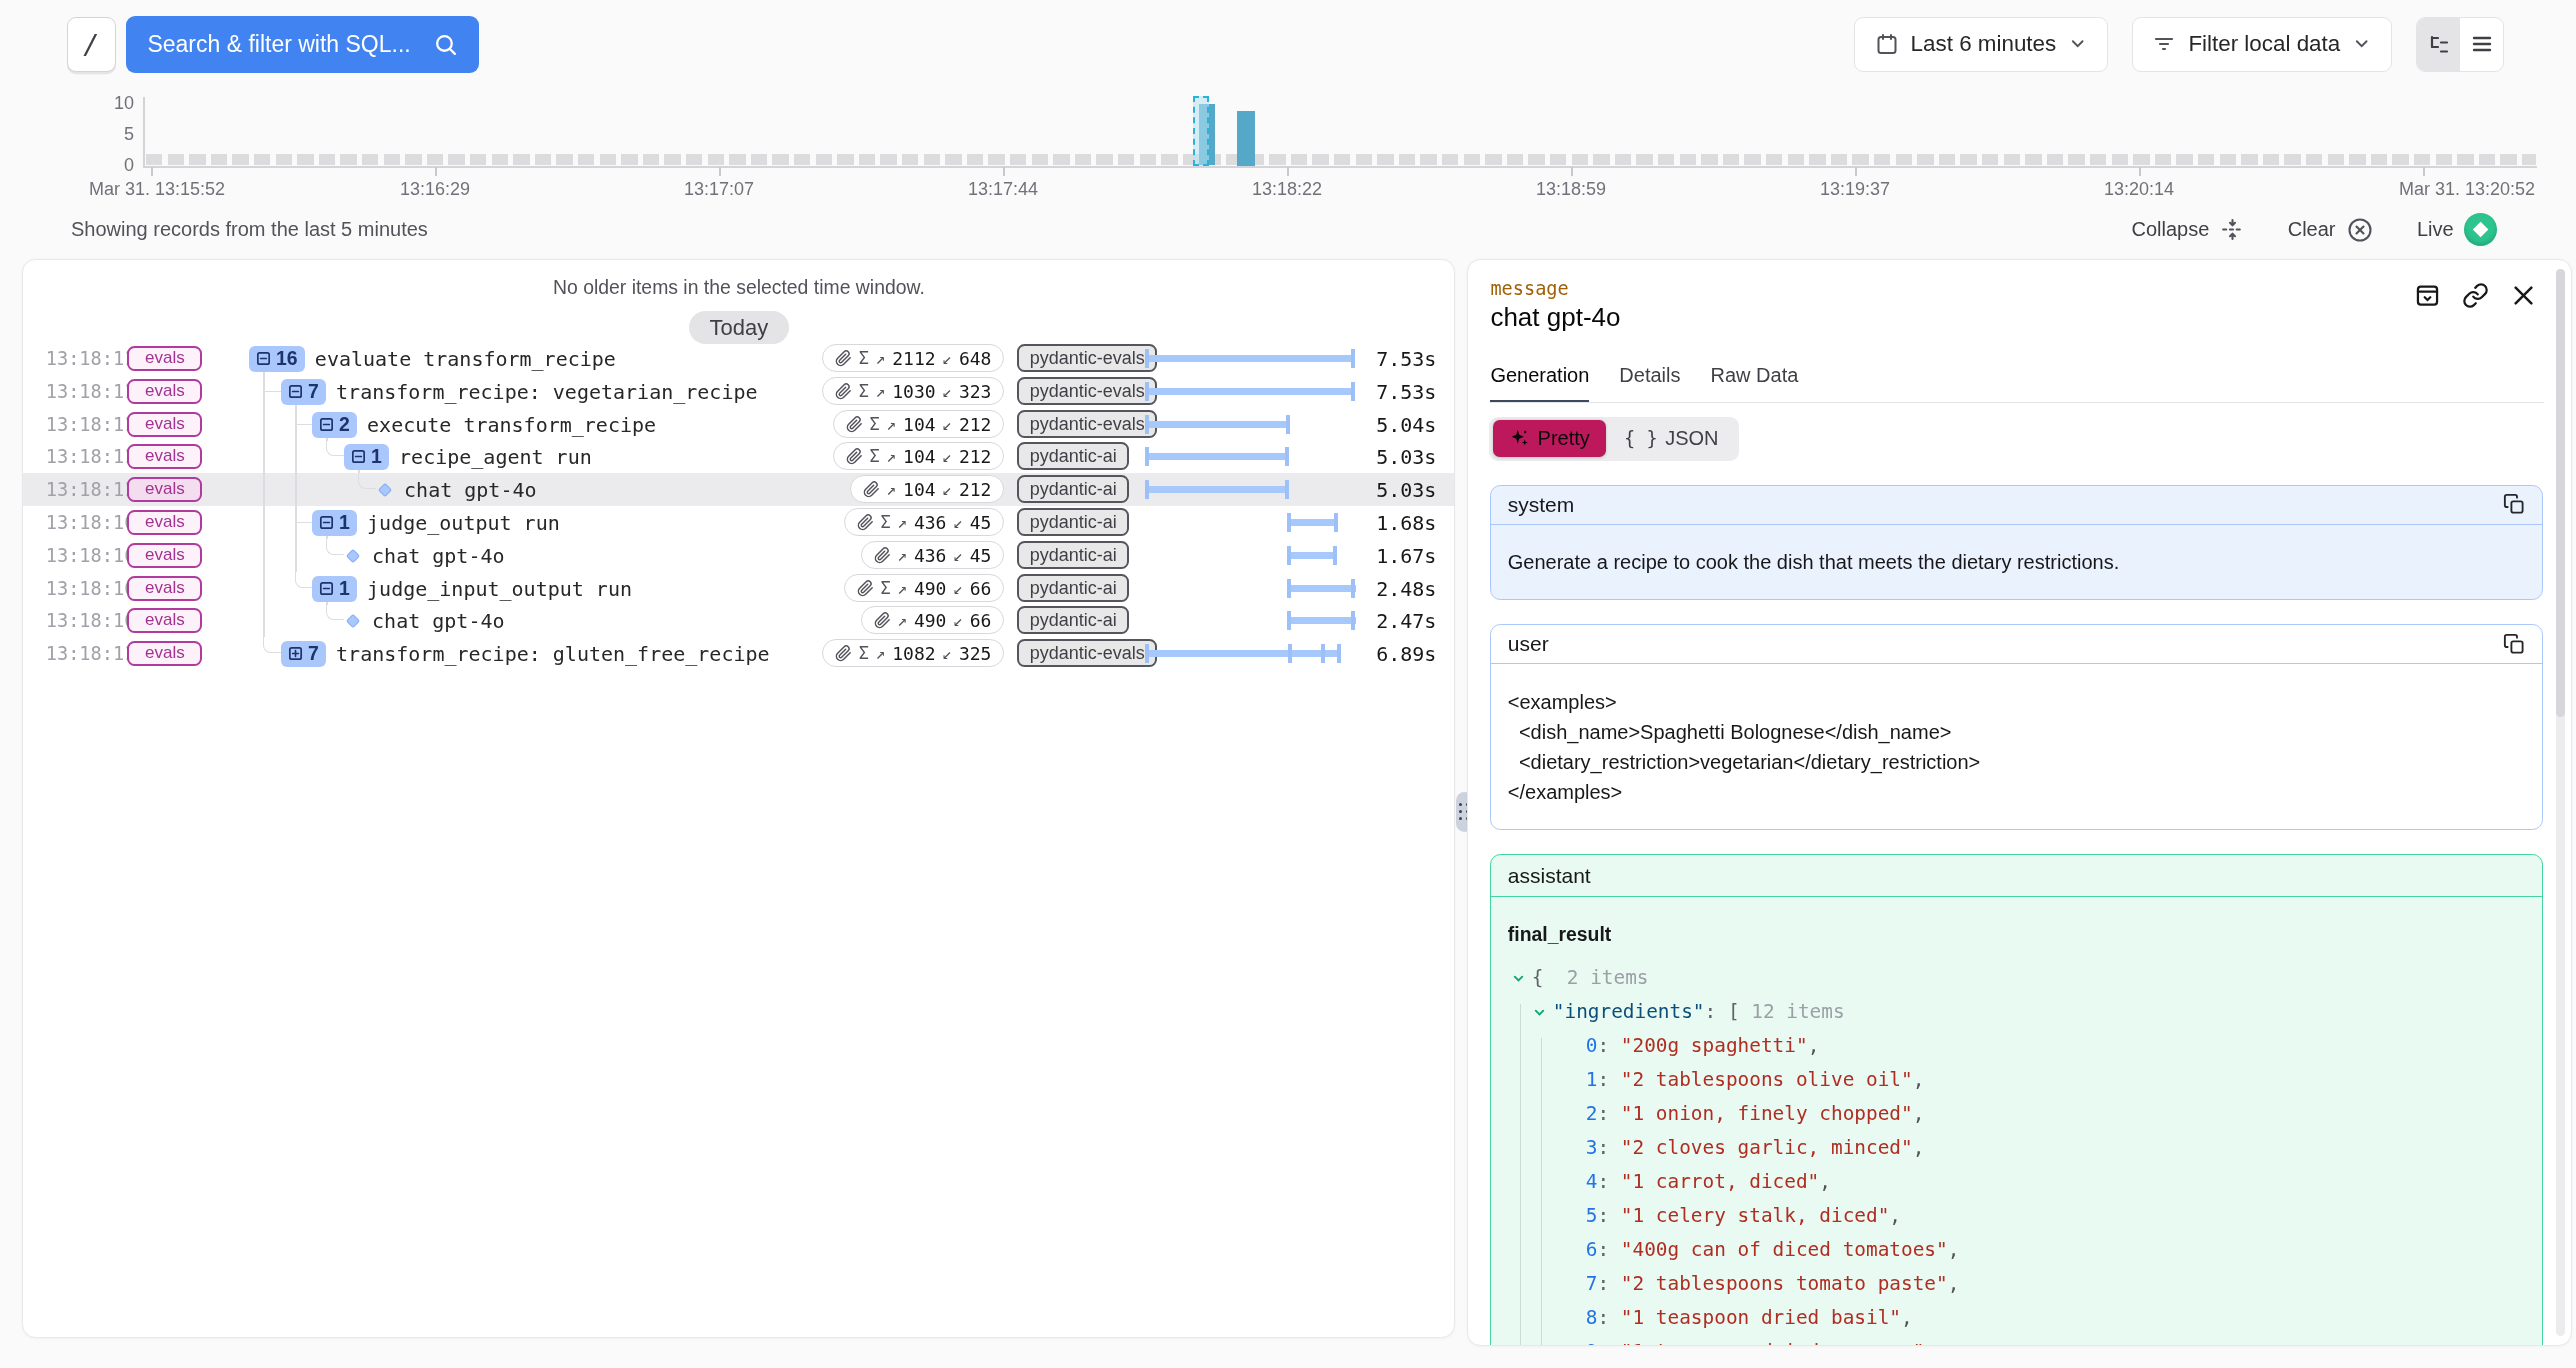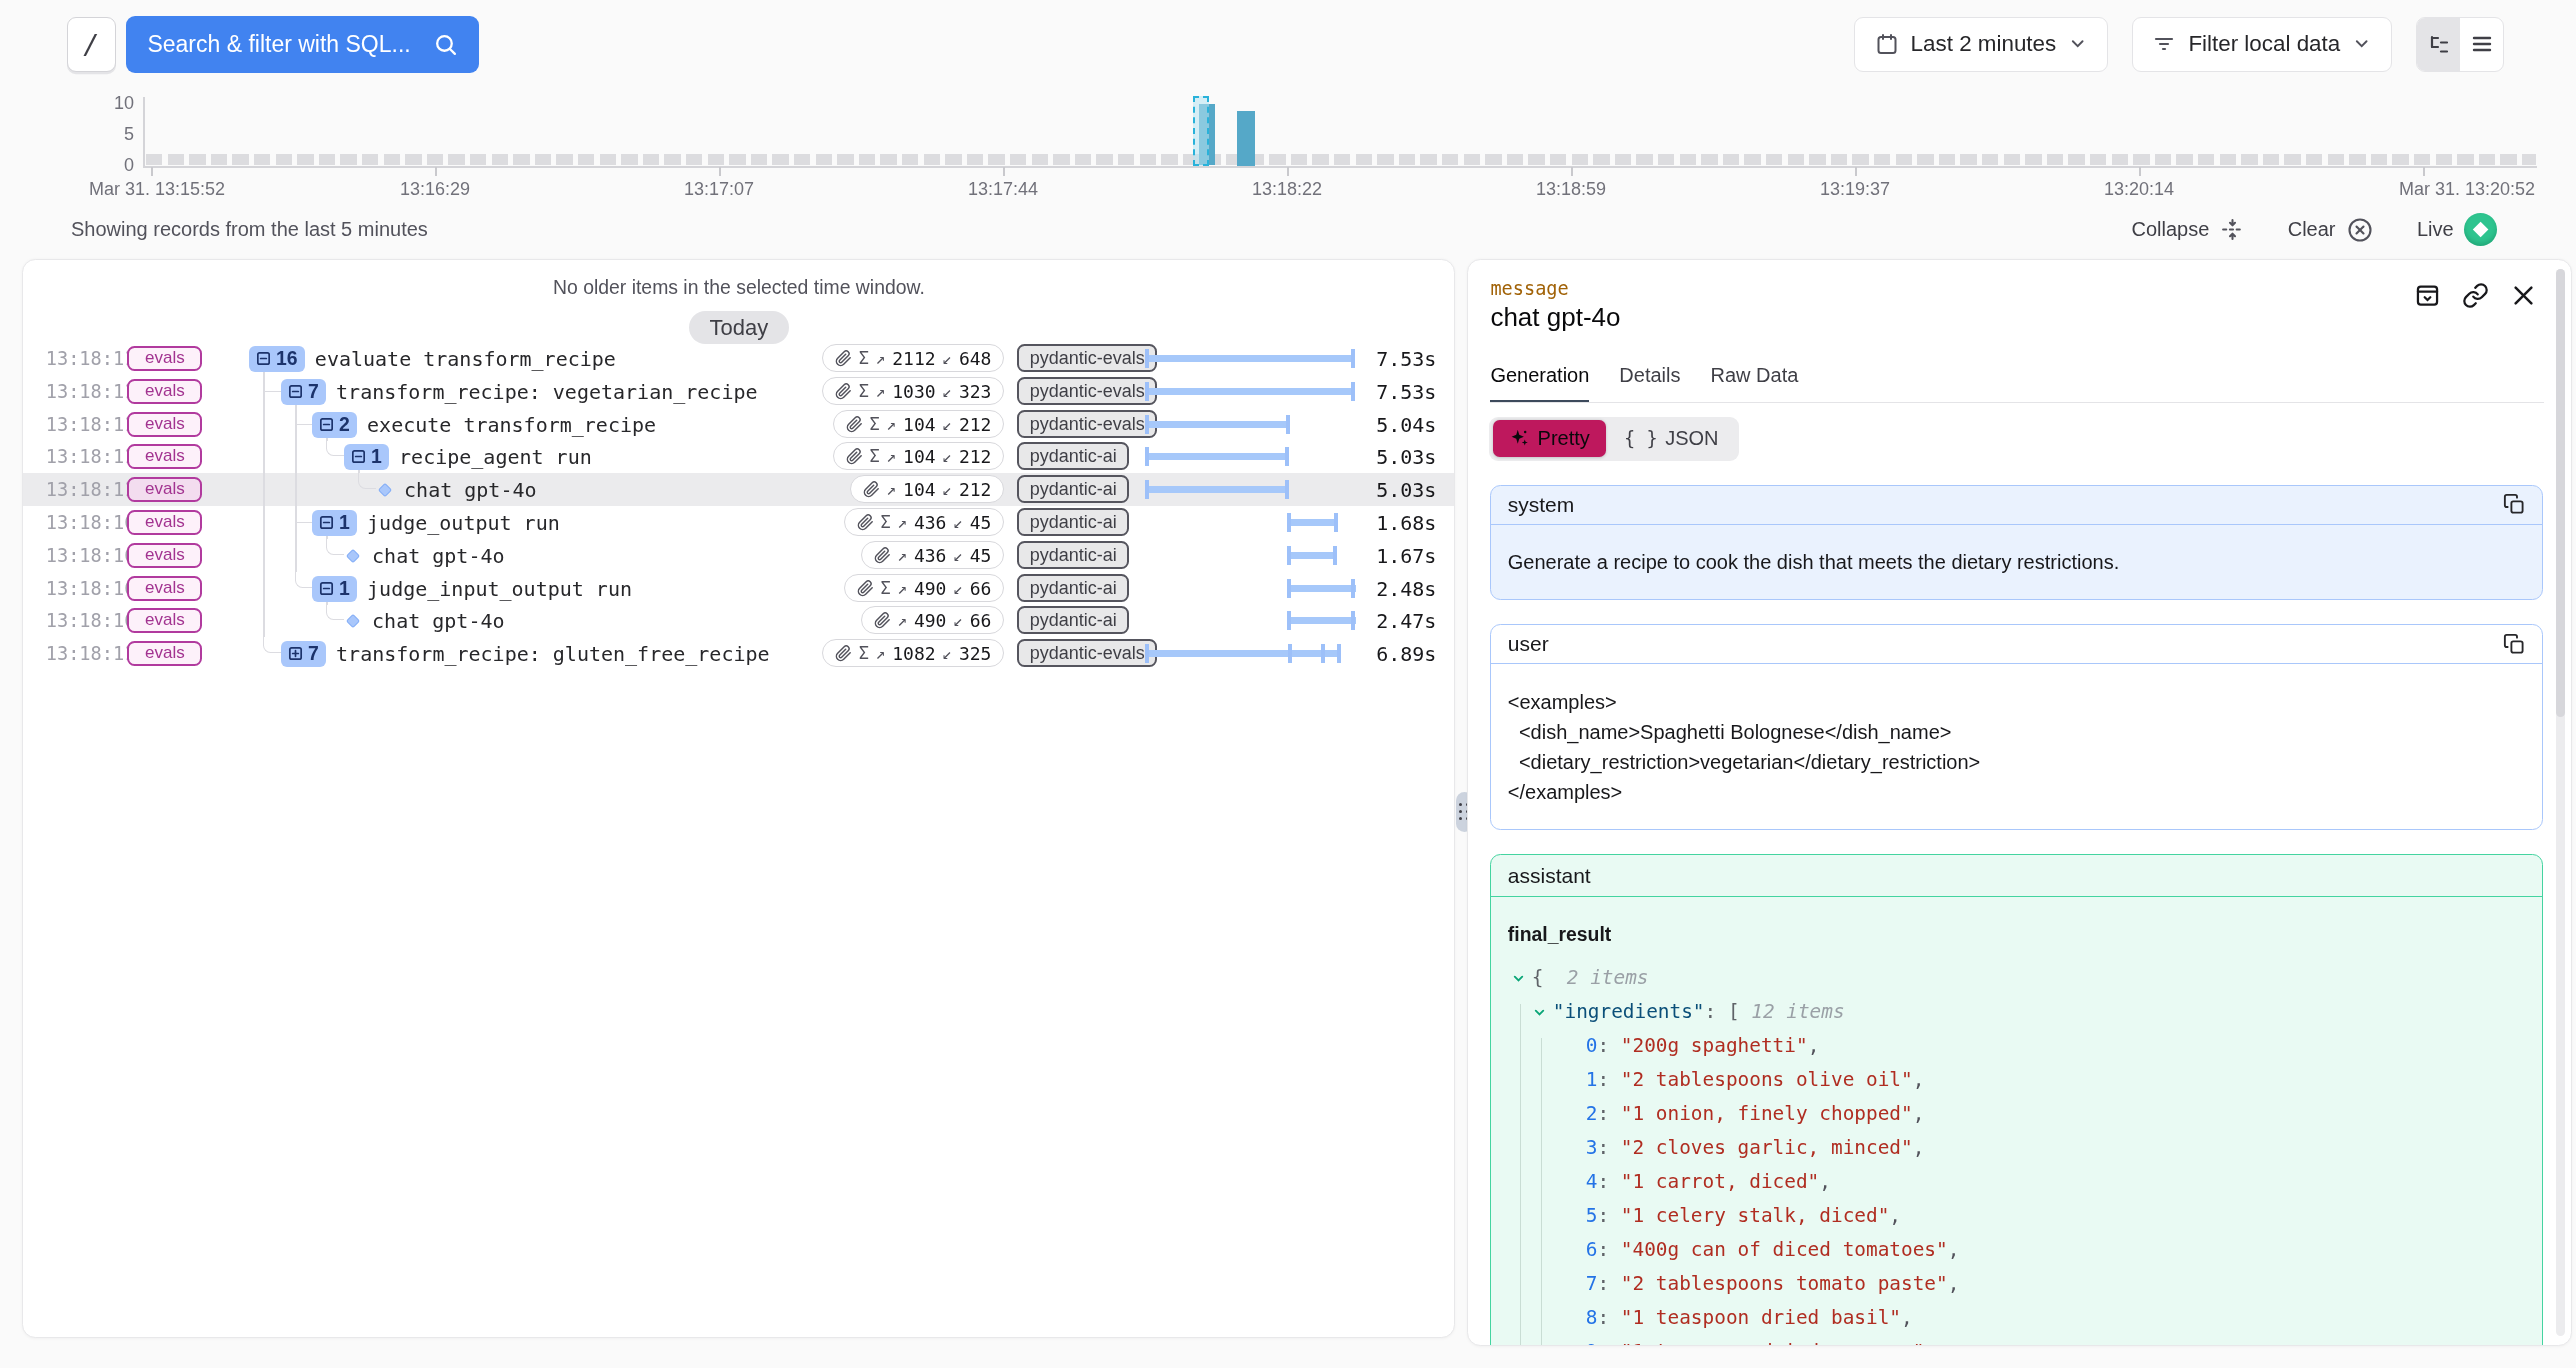--- a/index.html
+++ b/index.html
@@ -98,21 +98,21 @@
   .msg.assistant{border-color:#44d4a0;background:#e9faf3}
   .msg.assistant .msg-head{border-color:#44d4a0;height:42px}
   .copy-ic{color:#27272a;cursor:pointer}
 
   .final-lbl{font-weight:700;font-size:19.4px;margin-bottom:12px;color:#18181b}
   .jtree{position:relative;font-family:"DejaVu Sans Mono",monospace;font-size:19.4px;color:#52525b}
   .jguide{position:absolute;width:1.5px;background:#c9ddd4}
   .jrow{height:34px;display:flex;align-items:center;white-space:pre}
   .jchev{color:#0ca678;margin-right:6px}
   .jbrace{color:#5f6368}
-  .jitems{color:#9aa0a6;font-style:italic}
+  .jitems{color:#9aa0a6;}
   .jkey{color:#0b4f79}
   .jidx{color:#2473e6}
   .jval{color:#b02d21}
 
   .vscroll{position:absolute;right:6px;top:9px;bottom:9px;width:9px;border-radius:4.5px;background:#ececee}
   .vscroll .thumb{position:absolute;top:0;width:9px;height:42%;border-radius:4.5px;background:#d7d7db}
 </style>
 </head>
 <body>
 
@@ -135,21 +135,21 @@
     </div>
     <div class="topbar-right">
       <button class="dd-btn">
         <span class="ic">
           <svg width="24" height="24" viewBox="0 0 24 24" fill="none" stroke="currentColor" stroke-width="2" stroke-linecap="round">
               <rect x="3.5" y="5" width="17" height="16" rx="2.5"></rect>
               <line x1="8" y1="3" x2="8" y2="7"></line>
               <line x1="16" y1="3" x2="16" y2="7"></line>
             </svg>
         </span>
-        <span>Last 2 minutes</span>
+        <span>Last 6 minutes</span>
         <span class="chev">
           <svg width="19.4" height="19.4" viewBox="0 0 24 24" fill="none" stroke="currentColor" stroke-width="2.4" stroke-linecap="round">
               <polyline points="6 9 12 15 18 9"></polyline>
             </svg>
         </span>
       </button>
       <button class="dd-btn">
         <span class="ic">
           <svg width="24" height="24" viewBox="0 0 24 24" fill="none" stroke="currentColor" stroke-width="2.2" stroke-linecap="round">
               <line x1="4" y1="7" x2="20" y2="7"></line>

